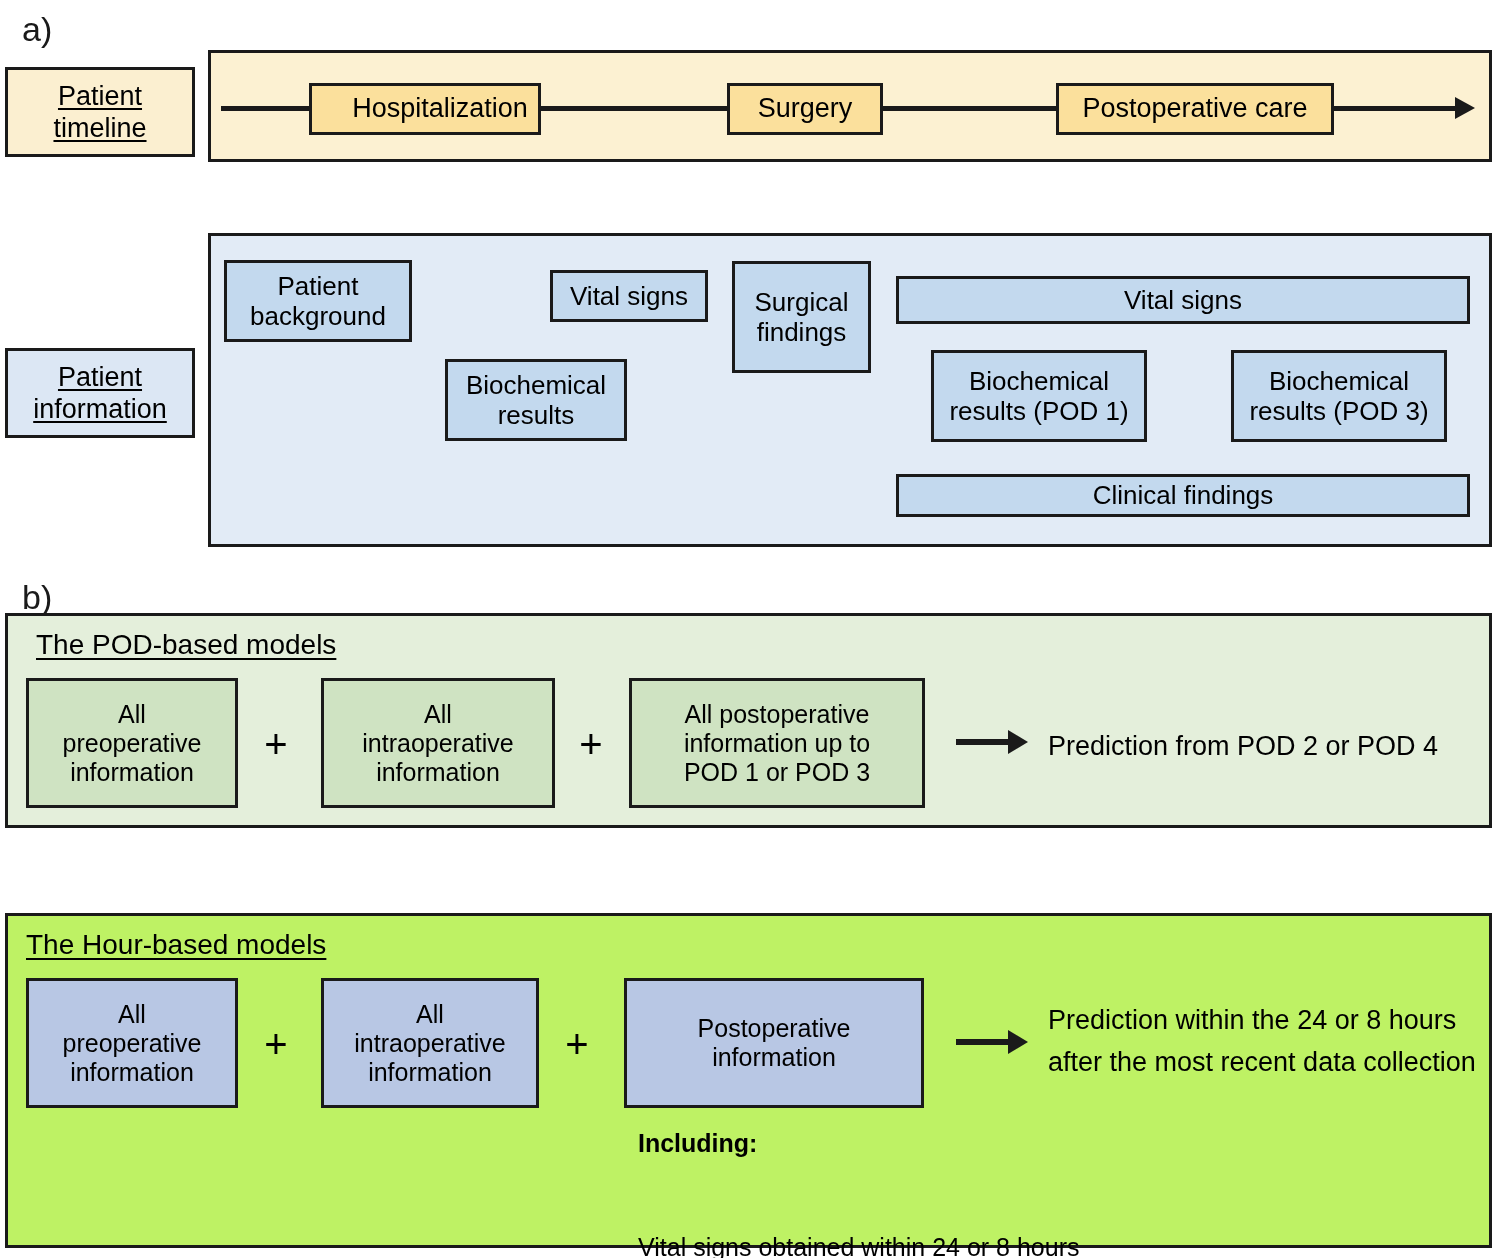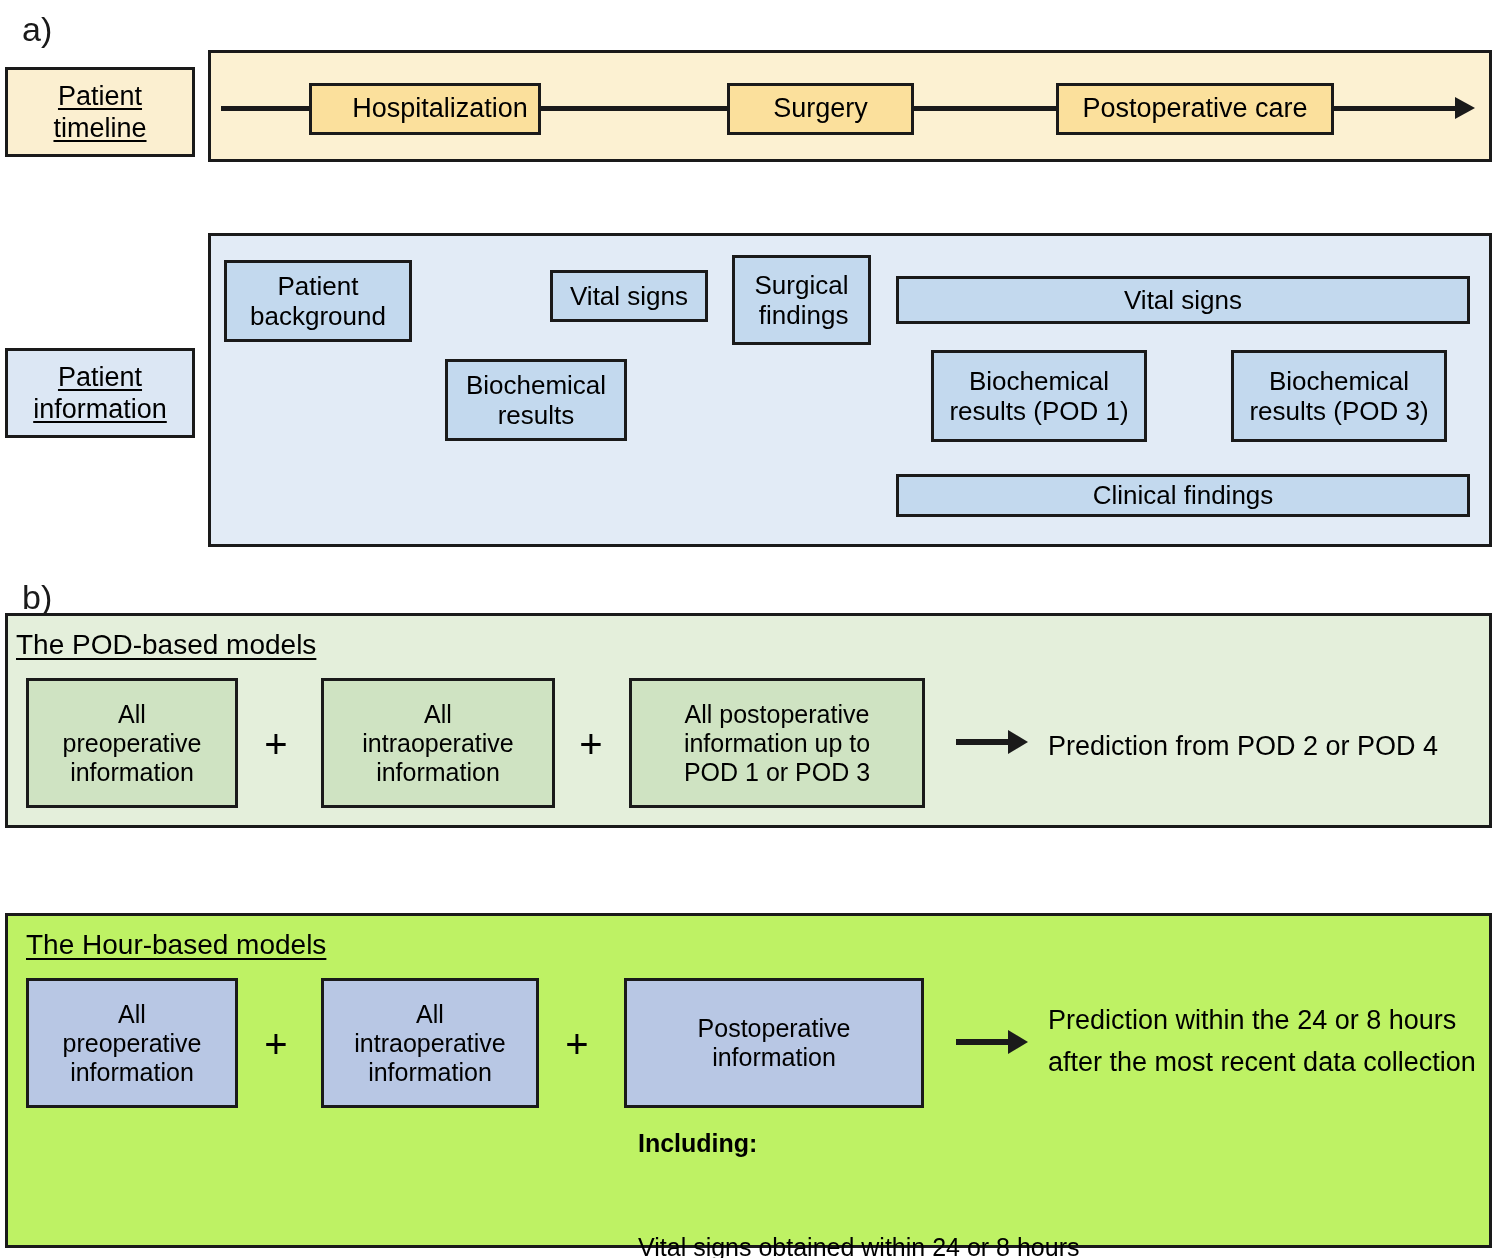--- a/index.html
+++ b/index.html
@@ -140,21 +140,21 @@
   </div>
 
   <div class="abs panel timeline-panel" style="left:208px; top:50px; width:1284px; height:112px;">
 
     <div class="timeline-line" style="left:10px; top:53px; width:1236px;"></div>
     <div class="timeline-arrowhead" style="left:1244px; top:44px;"></div>
 
     <div class="abs node timeline-node" style="left:98px; top:30px; width:232px; height:52px;padding-left:30px;">
       <span>Hospitalization</span>
     </div>
-    <div class="abs node timeline-node" style="left:516px; top:30px; width:187px; height:52px;">
+    <div class="abs node timeline-node" style="left:516px; top:30px; width:156px; height:52px;">
       <span>Surgery</span>
     </div>
     <div class="abs node timeline-node" style="left:845px; top:30px; width:278px; height:52px;">
       <span>Postoperative care</span>
     </div>
   </div>
 
   <div class="abs label-box info-label" style="left:5px; top:348px; width:190px; height:90px;">
     <span class="u">Patient</span>
     <span class="u">information</span>
@@ -169,21 +169,21 @@
 
     <div class="abs node info-node" style="left:339px; top:34px; width:158px; height:52px;">
       <span style="white-space:pre-line">Vital signs</span>
     </div>
 
     <div class="abs node info-node" style="left:234px; top:123px; width:182px; height:82px;">
       <span style="white-space:pre-line">Biochemical
 results</span>
     </div>
 
-    <div class="abs node info-node" style="left:521px; top:19px; width:139px; height:90px;text-align:right;">
+    <div class="abs node info-node" style="left:521px; top:25px; width:139px; height:112px;">
       <span style="white-space:pre-line">Surgical
 findings</span>
     </div>
 
     <div class="abs node info-node" style="left:685px; top:40px; width:574px; height:48px;">
       <span style="white-space:pre-line">Vital signs</span>
     </div>
 
     <div class="abs node info-node" style="left:720px; top:114px; width:216px; height:92px;">
       <span style="white-space:pre-line">Biochemical
@@ -197,21 +197,21 @@
 
     <div class="abs node info-node" style="left:685px; top:238px; width:574px; height:43px;">
       <span style="white-space:pre-line">Clinical findings</span>
     </div>
   </div>
 
   <div class="abs section-letter" style="left:22px; top:578px;">b)</div>
 
   <div class="abs panel pod-panel" style="left:5px; top:613px; width:1487px; height:215px;">
 
-    <div class="panel-title" style="left:8px; top:13px;text-align:right;">The POD-based  models</div>
+    <div class="panel-title" style="left:28px; top:13px;text-align:right;">The POD-based  models</div>
 
     <div class="abs node pod-node" style="left:18px; top:62px; width:212px; height:130px;">
       <span style="white-space:pre-line">All
 preoperative
 information</span>
     </div>
 
     <div class="plus" style="left:247px; top:108px; width:42px;">+</div>
 
     <div class="abs node pod-node" style="left:313px; top:62px; width:234px; height:130px;">

